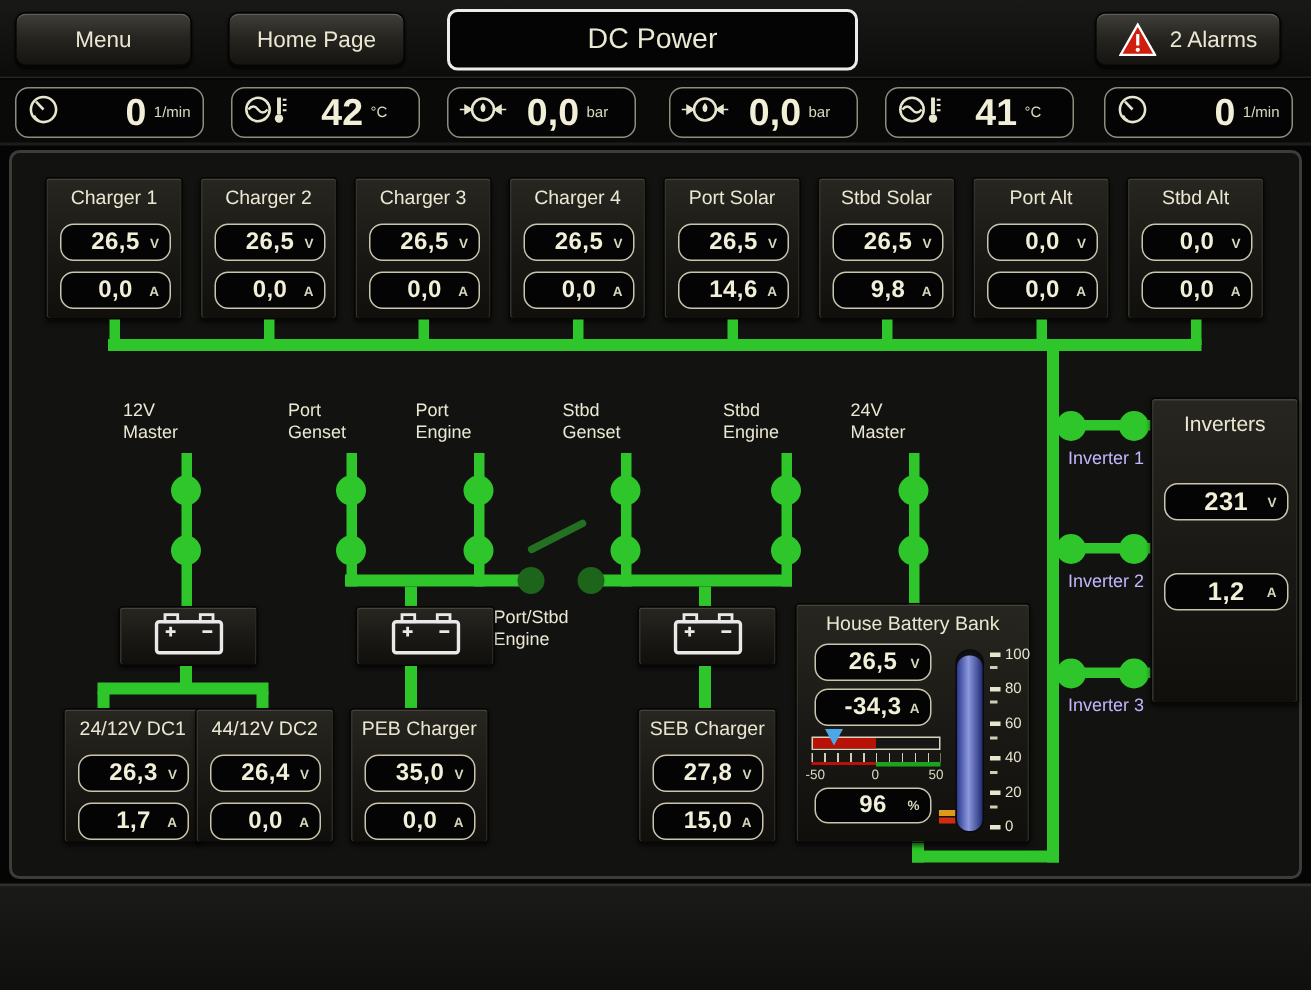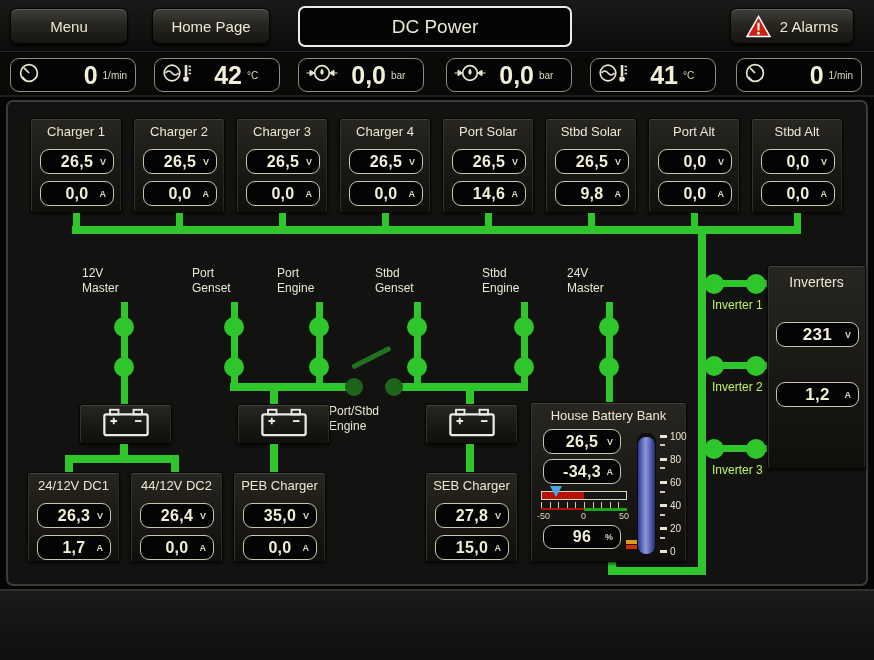--- a/index.html
+++ b/index.html
@@ -74,21 +74,21 @@
   .bar-scale .t{width:7px;height:3px;background:#e9e6cf}
   .bar-scale .n{font-size:10px;color:#e9e6cf;line-height:1}
   .mtick{position:absolute;left:129px;width:5px;height:2px;background:#cfcdb5}
 
   
   .invbox{left:759px;top:163px;width:99px;height:204px}
   .invbox .tile-title{font-size:14px;top:8px}
   .invbox .vfield{left:8px;width:83px}
   .ivf1{top:56px}.ivf2{top:116px}
   .invbox .val{font-size:17px}
-  .inv-lab{position:absolute;font-size:12px;color:#bef264;white-space:nowrap}
+  .inv-lab{position:absolute;font-size:12px;color:#c4b5fd;white-space:nowrap}
 
   
   .bottombar{position:absolute;left:0;top:589px;width:874px;height:71px;
              background:linear-gradient(#1a1a18,#0f0f0e);border-top:2px solid #2f2f2b}
 </style>
 </head>
 <body>
 
 <div class="topbar">
   <div class="btn" style="left:10px;width:118px">
@@ -368,21 +368,21 @@
         </svg></span>
   </div>
 
   <div class="gl" style="left:112px;top:342px;width:8px;height:13px"></div>
   <div class="gl" style="left:57px;top:353px;width:114px;height:8px"></div>
   <div class="gl" style="left:57px;top:359px;width:8px;height:11px"></div>
   <div class="gl" style="left:163px;top:359px;width:8px;height:11px"></div>
   <div class="gl" style="left:262px;top:342px;width:8px;height:28px"></div>
   <div class="gl" style="left:458px;top:342px;width:8px;height:28px"></div>
 
-  <div class="tile conv" style="left:19px">
+  <div class="tile conv" style="left:34px">
     <div class="tile-title">24/12V DC1</div>
     <div class="vfield vf1">
         <span class="val">26,3</span>
         <span class="unit">V</span>
       </div>
     <div class="vfield vf2">
         <span class="val">1,7</span>
         <span class="unit">A</span>
       </div>
   </div>

